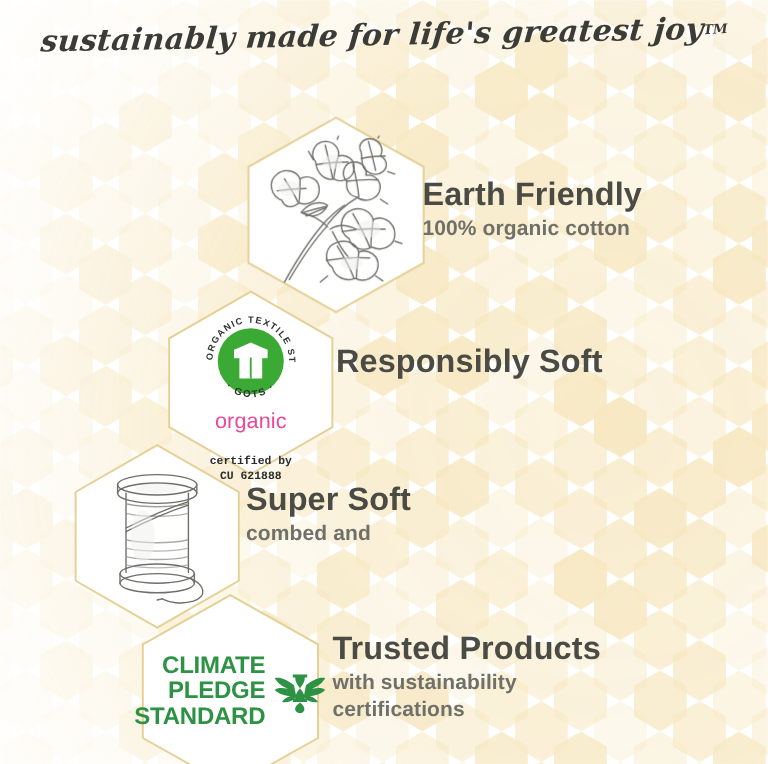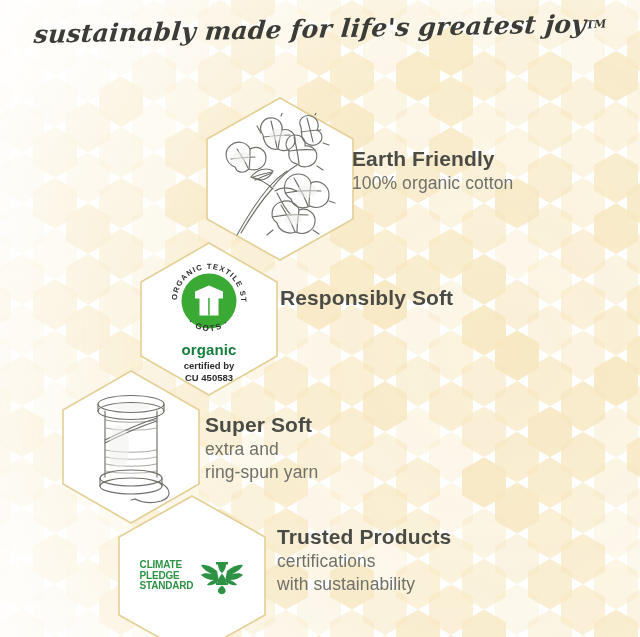--- a/index.html
+++ b/index.html
@@ -71,67 +71,68 @@
   }
 
   
   .txtblock{
     position:absolute;
     z-index:6;
   }
   .txtblock .ttl{
     font-family:"Liberation Sans", sans-serif;
     font-weight:700;
-    font-size:21px;
+    font-size:27px;
     color:#4b4b46;
     line-height:1.22;
     letter-spacing:.1px;
     white-space:nowrap;
   }
   .txtblock .sub{
     font-family:"Liberation Sans", sans-serif;
-    font-weight:400;
+    font-weight:700;
     font-size:17.5px;
     color:#6f7069;
     line-height:1.32;
     letter-spacing:.1px;
     white-space:nowrap;
   }
 
   
   .gots{
     position:relative;
     width:104px;height:112px;
     display:flex;flex-direction:column;align-items:center;
   }
   .gots .ring{position:relative;width:88px;height:88px;}
   .gots .lbl-organic{
     font-family:"Liberation Sans", sans-serif;
-    font-weight:700;font-size:15px;color:#15803d;
+    font-weight:400;font-size:18px;color:#ec4899;
     margin-top:-4px;letter-spacing:.1px;
   }
   .gots .lbl-certby{
-    font-family:Liberation Sans, sans-serif;
+    font-family:Liberation Mono, monospace;
     font-weight:700;font-size:9.5px;color:#2b2b2b;
-    margin-top:2px;line-height:1.22;text-align:center;
+    margin-top:17px;line-height:1.22;text-align:center;
   }
 
   
   .cpf{
     display:flex;align-items:center;gap:7px;
     transform:translateY(0px);
   }
   .cpf .words{
     display:flex;flex-direction:column;
     font-family:"Liberation Sans", sans-serif;
     font-weight:700;
-    font-size:10px;
+    font-size:20px;
     line-height:1.05;
     color:#2e9244;
     letter-spacing:-.2px;
+    text-align:right;
   }
   .cpf .words span{display:block;}
 </style>
 </head>
 <body>
 
 <div id="stage">
 
   <svg id="honeycomb" viewBox="0 0 640 637" width="640" height="637" aria-hidden="true">
     <defs>
@@ -557,21 +558,21 @@
               <textPath href="#arcTop" startOffset="50%" text-anchor="middle">GLOBAL ORGANIC TEXTILE STANDARD</textPath>
             </text>
             <text font-family="'Liberation Sans',sans-serif" font-size="8.2" font-weight="700" fill="#2f2f2f" letter-spacing="1.6">
               <textPath href="#arcBot" startOffset="50%" text-anchor="middle">· GOTS ·</textPath>
             </text>
           </svg>
         </div>
         <div class="lbl-organic">organic</div>
         <div class="lbl-certby">
           <span>certified by</span><br>
-          <span>CU 450583</span>
+          <span>CU 621888</span>
         </div>
       </div>
     </div>
   </div>
 
   <div class="hexcard" style="left:60px;top:369px;width:142px;height:156px;">
     <svg width="142" height="156" viewBox="0 0 142 156">
       <polygon points="71,2 139,41 139,115 71,154 3,115 3,41" fill="#ffffff" stroke="#e4cf95" stroke-width="1.6"></polygon>
     </svg>
     <div class="hexinner">
@@ -641,25 +642,24 @@
 
   <div class="txtblock" style="left:352px;top:146px;">
     <div class="ttl">Earth Friendly</div>
     <div class="sub">100% organic cotton</div>
   </div>
 
   <div class="txtblock" style="left:280px;top:285px;">
     <div class="ttl">Responsibly Soft</div>
   </div>
 
-  <div class="txtblock" style="left:205px;top:400px;margin-top:12px;">
+  <div class="txtblock" style="left:205px;top:400px;">
     <div class="ttl">Super Soft</div>
-    <div class="sub">extra and</div>
-    <div class="sub">ring-spun yarn</div>
+    <div class="sub">combed and</div>
   </div>
 
   <div class="txtblock" style="left:277px;top:524px;">
     <div class="ttl">Trusted Products</div>
+    <div class="sub">with sustainability</div>
     <div class="sub">certifications</div>
-    <div class="sub">with sustainability</div>
   </div>
 
 </div>
 
 </body></html>

